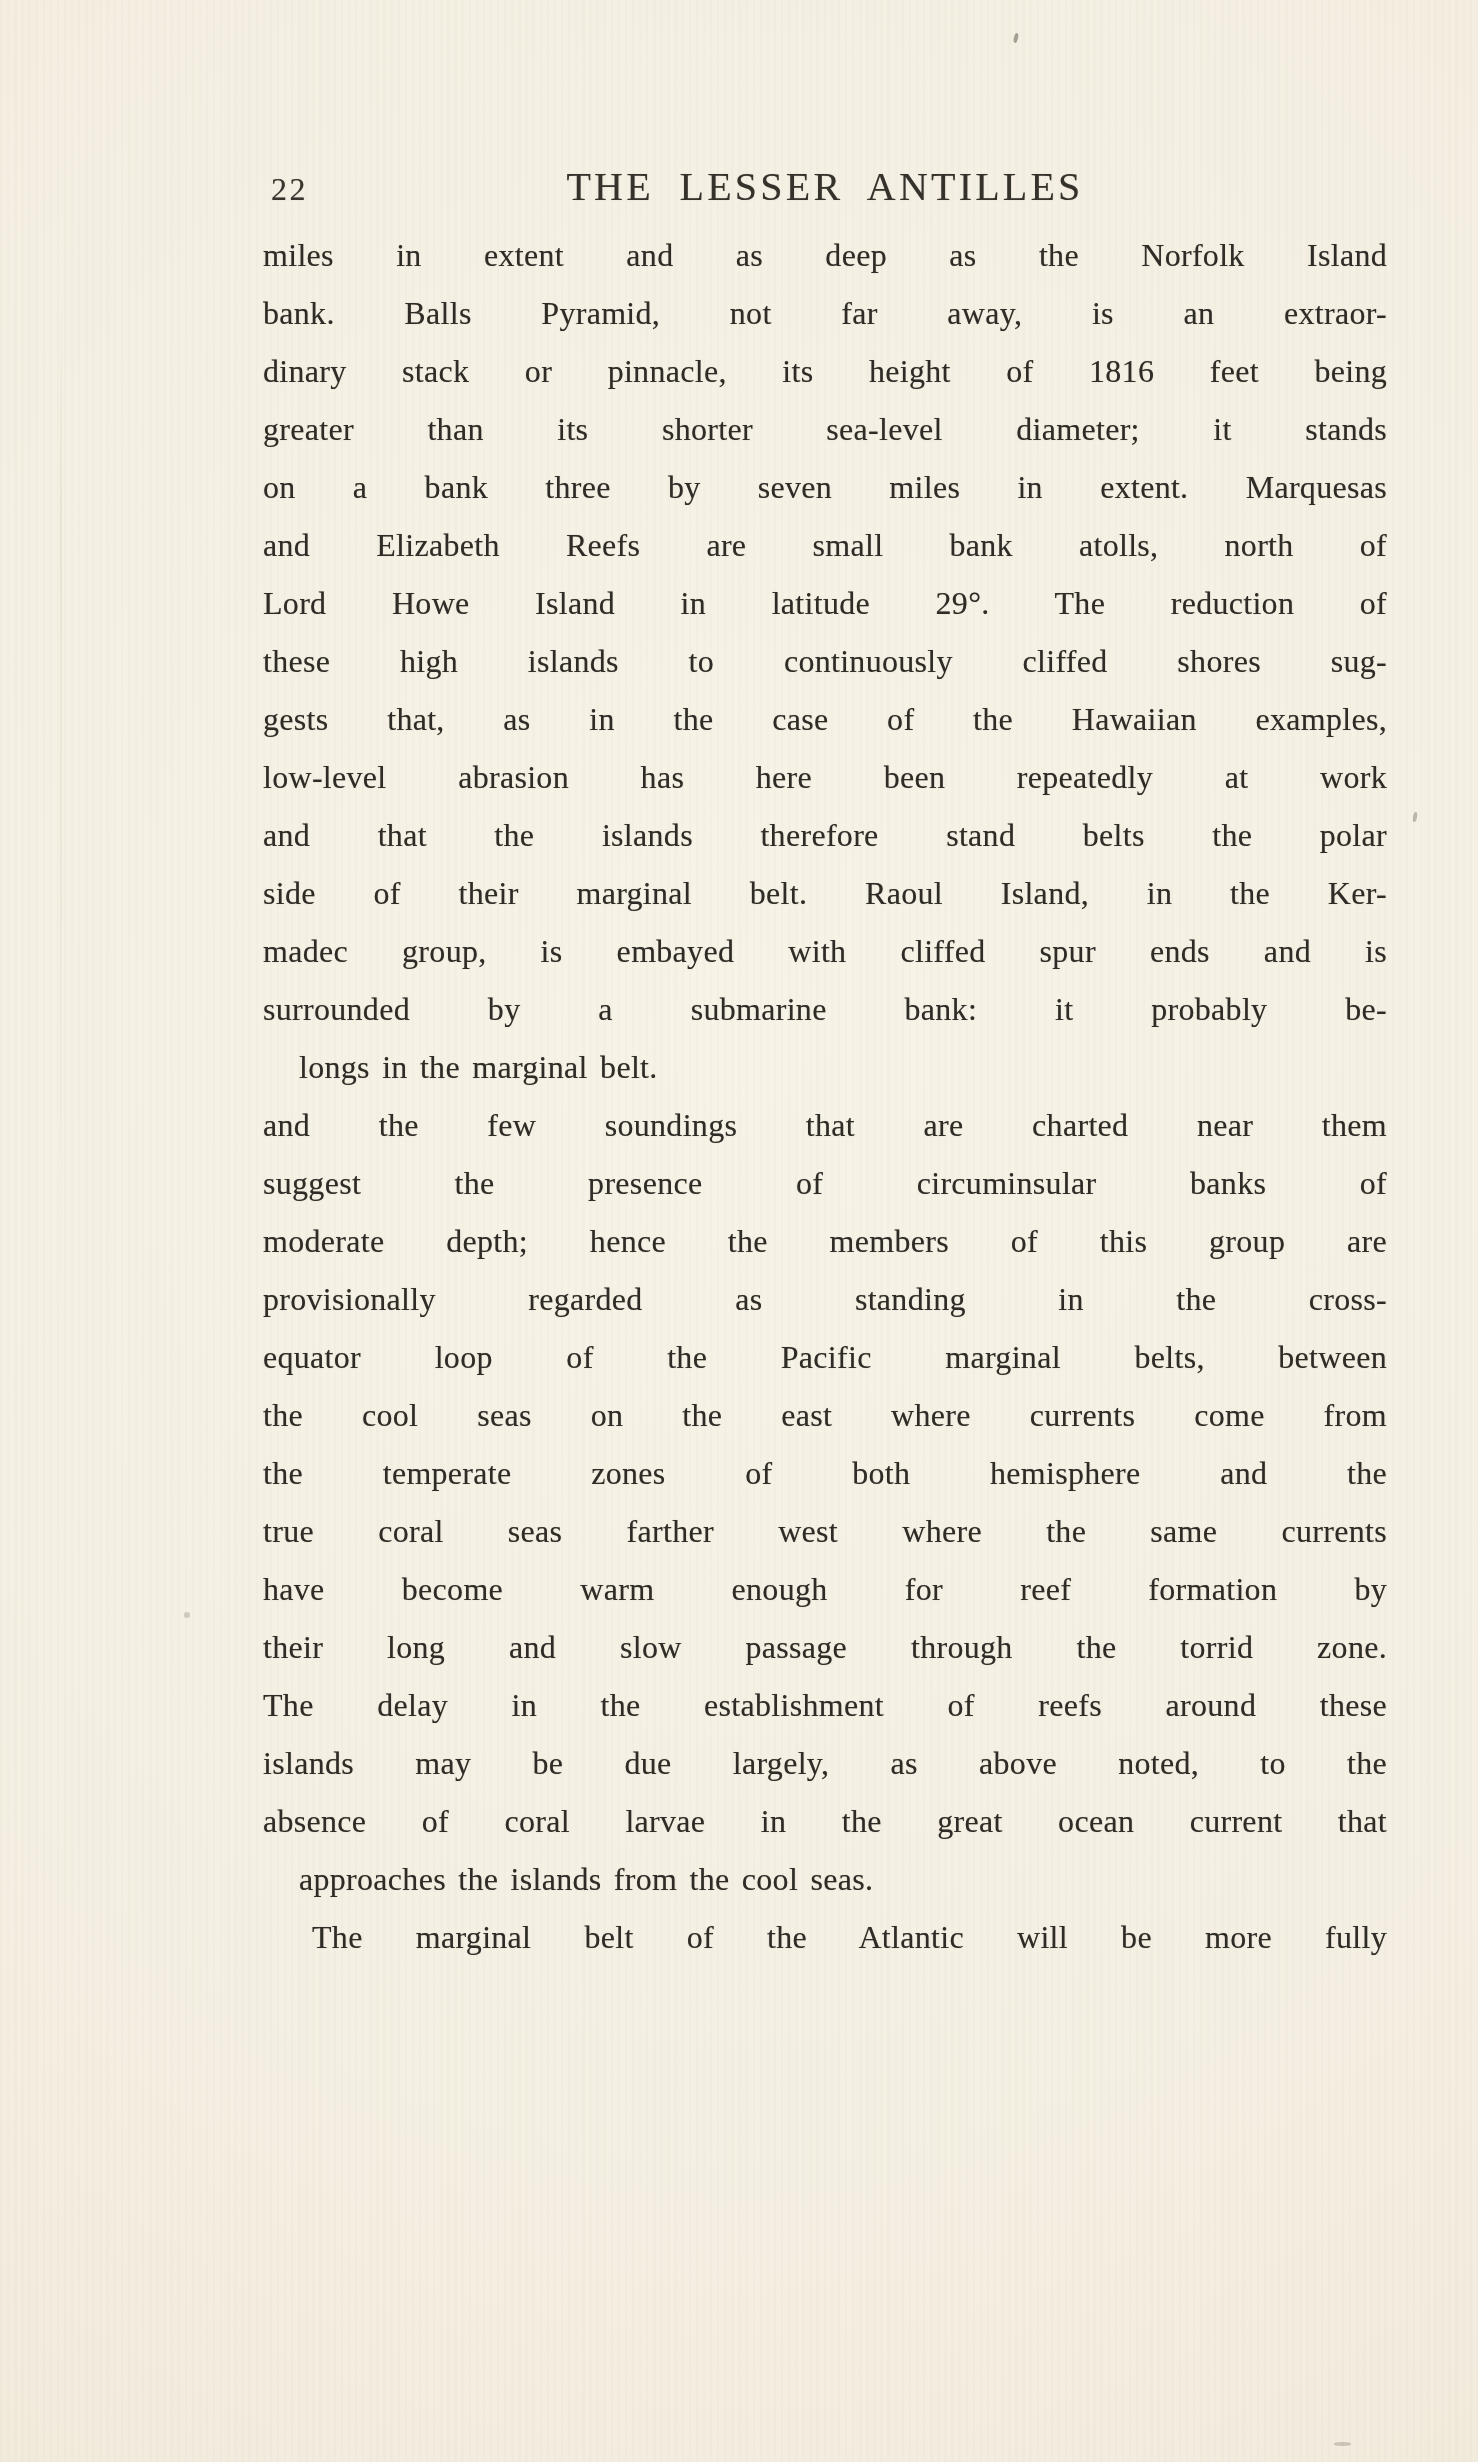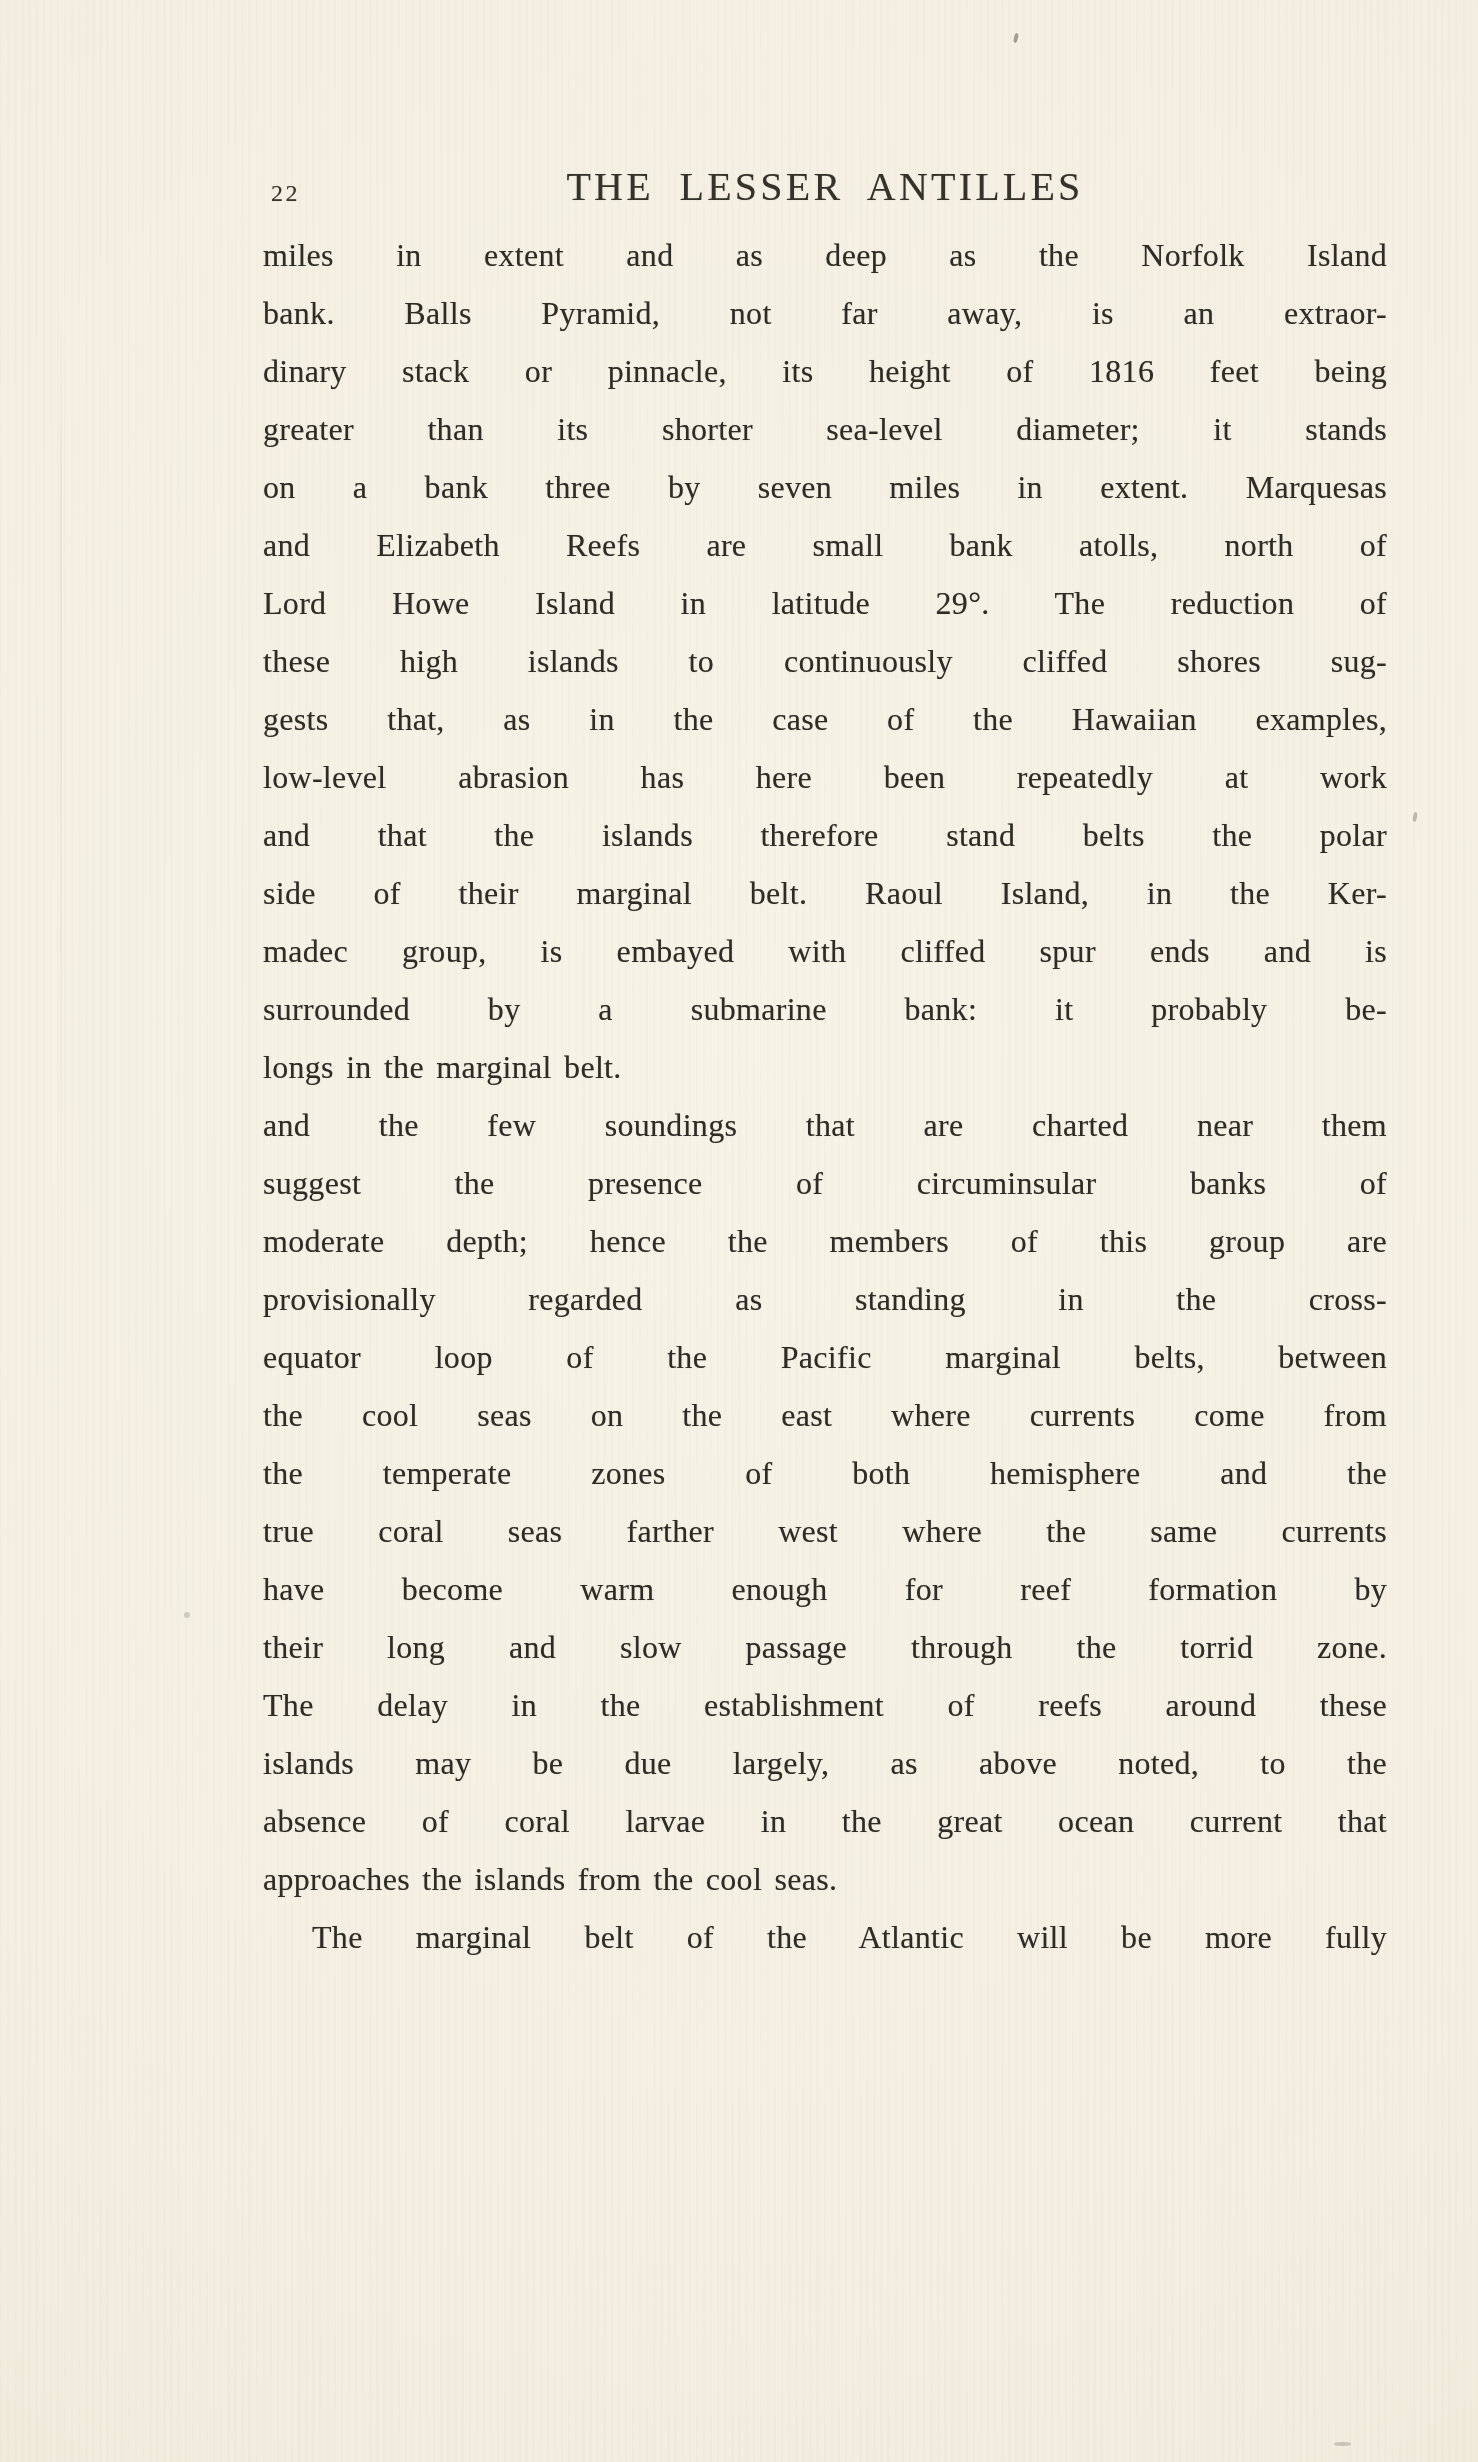--- a/index.html
+++ b/index.html
@@ -29,21 +29,21 @@
     position: absolute;
     left: 263px;
     top: 156px;
     width: 1124px;
     height: 49px;
   }
   .page-number {
     position: absolute;
     left: 8px;
     bottom: 0;
-    font-size: 24px;
+    font-size: 32px;
     line-height: 1;
     letter-spacing: 2.4px;
     color: #38342e;
     text-shadow: 0 0 0.8px rgba(47,43,38,0.35);
   }
   .running-head {
     position: absolute;
     left: 0;
     right: 0;
     bottom: -1.6px;
@@ -71,20 +71,21 @@
     word-spacing: 4px;
     white-space: normal;
     text-align: justify;
     text-align-last: justify;
     color: #2f2b26;
     text-shadow: 0 0 0.8px rgba(47,43,38,0.38);
   }
   .line.flush {
     text-align: left;
     text-align-last: left;
+    margin-left: 36px;
   }
   .line.indent {
     text-indent: 49px;
   }
 
   
   .crease {
     position: absolute;
     left: 60px;
     top: 300px;

